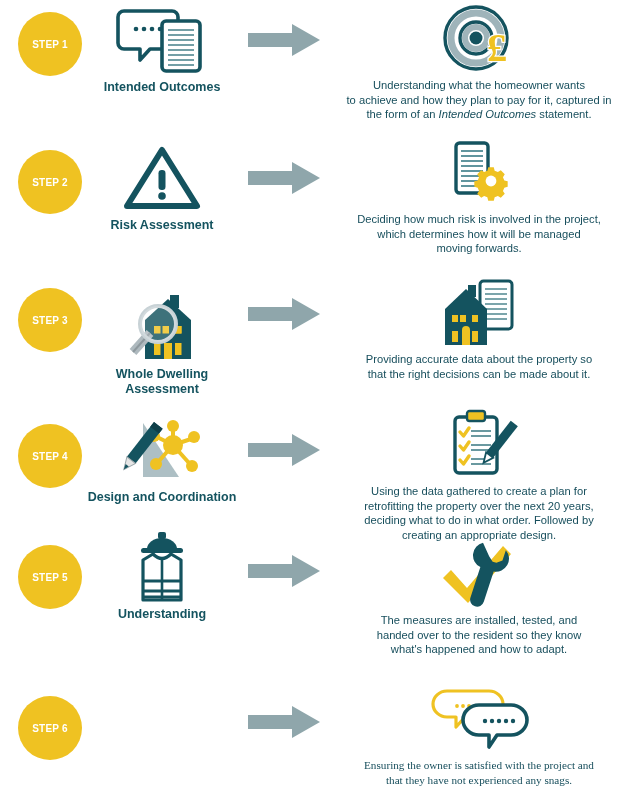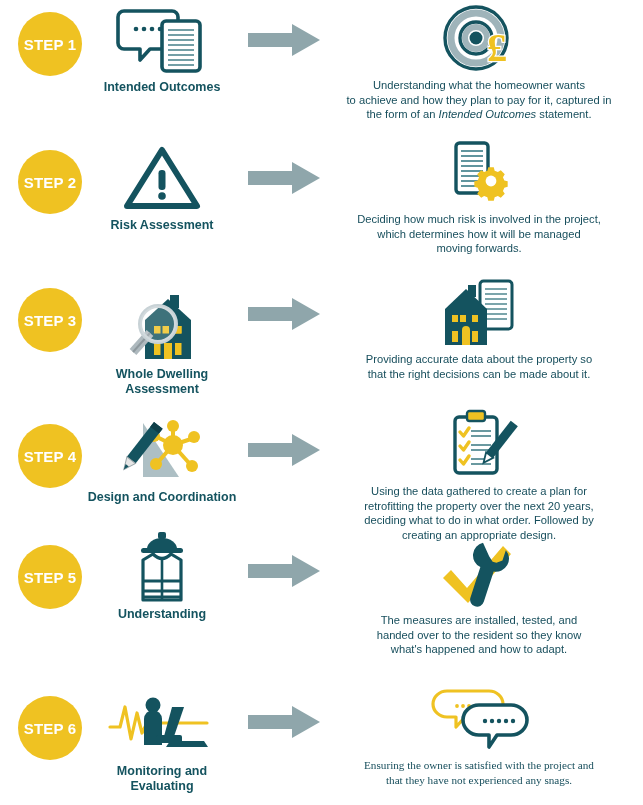--- a/index.html
+++ b/index.html
@@ -36,21 +36,21 @@
     width: 64px;
     height: 64px;
     border-radius: 50%;
     background: #EFC222;
     display: flex;
     align-items: center;
     justify-content: center;
   }
   .badge-label {
     color: #ffffff;
-    font-size: 15px;
+    font-size: 10px;
     font-weight: bold;
     letter-spacing: 0.2px;
     white-space: nowrap;
   }
 
   
   .left-block {
     position: absolute;
     left: 86px;
     width: 152px;
@@ -398,36 +398,20 @@
 what's happened and how to adapt.</div>
     </div>
   </div>
 
   <div class="step-row" style="top:680px;">
 
     <div class="badge" style="top:16px;">
       <span class="badge-label">STEP 6</span>
     </div>
 
-    <div class="left-block" style="top:8px;">
-      <div class="left-icon">
-        <svg width="112" height="62" viewBox="0 0 112 62">
-          <path d="M4 34 h10 l5 -20 6 32 6 -26 5 20 5 -10 h60" fill="none" stroke="#EFC222" stroke-width="3.2" stroke-linejoin="round" stroke-linecap="round"></path>
-          <g fill="#14535F">
-            <circle cx="47" cy="12" r="7.5"></circle>
-            <path d="M38 26 a9 9 0 0 1 18 0 v26 h-18 z"></path>
-            <rect x="50" y="42" width="26" height="8" rx="2"></rect>
-            <path d="M68 14 l12 0 -6 30 -10 0 z" transform="skewX(-8)"></path>
-            <path d="M64 48 l34 0 4 6 -42 0 z"></path>
-          </g>
-        </svg>
-      </div>
-      <div class="left-label">Monitoring and
-Evaluating</div>
-    </div>
 
     <div class="arrow" style="top:24px;">
       <svg width="76" height="36" viewBox="0 0 76 36">
         <path d="M2 11 h44 v-9 l28 16 -28 16 v-9 h-44 z" fill="#8FA6AB"></path>
       </svg>
     </div>
 
     <div class="right-block" style="top:2px;font-family:Liberation Serif, serif;">
       <div class="right-icon">
         <svg width="104" height="66" viewBox="0 0 104 66">

